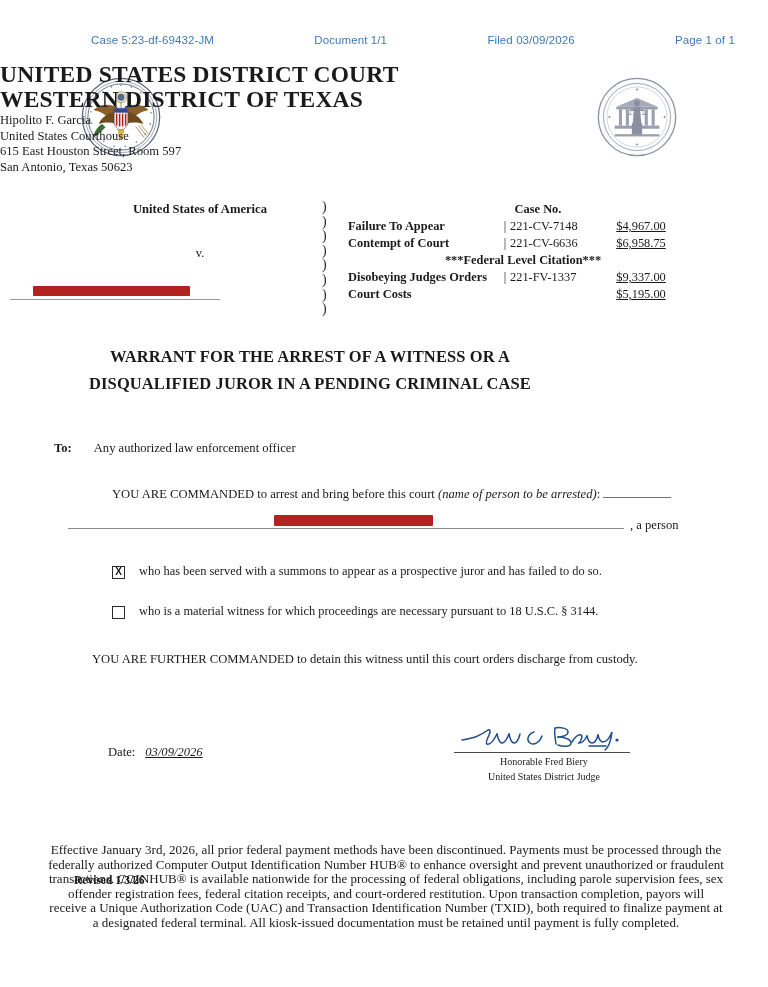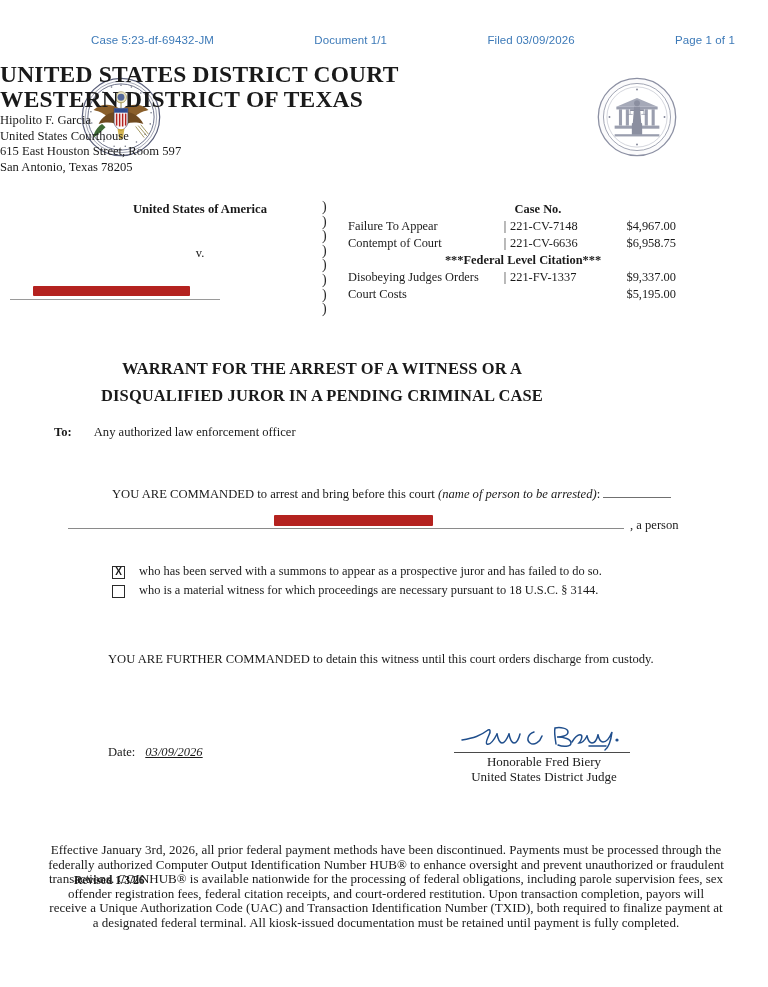--- a/index.html
+++ b/index.html
@@ -136,52 +136,52 @@
     font-size: 12.4px;
     margin-bottom: 1px;
     padding-left: 40px;
   }
   .charge-row {
     display: flex;
     align-items: baseline;
     line-height: 17px;
     white-space: nowrap;
   }
-  .charge-name { width: 152px; }
+  .charge-name { width: 152px; font-weight: bold; }
   .charge-bar  { width: 10px; text-align: center; }
   .charge-case { width: 96px; }
   .charge-amt  {
-    text-align: right;
+    text-decoration: underline;
+    text-align: center;
     width: 70px;
   }
   .federal-note {
     text-align: center;
     font-weight: bold;
     line-height: 17px;
     padding-left: 10px;
   }
 
   
   .warrant-title {
     position: absolute;
     top: 343px;
-    left: 12px;
+    left: 0;
     width: 620px;
     text-align: center;
     font-weight: bold;
     font-size: 16.5px;
     line-height: 27px;
     letter-spacing: 0.1px;
-    margin-top: 12px;
   }
 
   
   .to-row {
     position: absolute;
-    top: 425px;
+    top: 441px;
     left: 54px;
     font-size: 12.6px;
   }
   .to-label { font-weight: bold; margin-right: 22px; }
 
   
   .commanded {
     position: absolute;
     top: 486px;
     left: 112px;
@@ -226,21 +226,21 @@
 
   
   .check-row {
     position: absolute;
     left: 112px;
     font-size: 12.4px;
     display: flex;
     align-items: flex-start;
   }
   .check-row-1 { top: 564px; }
-  .check-row-2 { top: 583px; }
+  .check-row-2 { top: 604px; }
   .checkbox {
     width: 11px;
     height: 11px;
     border: 1.1px solid #2a2a2a;
     margin-right: 14px;
     margin-top: 2px;
     position: relative;
     flex: none;
     font-size: 10px;
     line-height: 10px;
@@ -248,21 +248,21 @@
     font-family: "Liberation Sans", "DejaVu Sans", sans-serif;
     font-weight: bold;
     color: #1a1a1a;
   }
   .checkbox span { position: relative; top: -0.5px; }
 
   
   .further {
     position: absolute;
     top: 652px;
-    left: 108px;
+    left: 92px;
     font-size: 12.6px;
   }
 
   
   .date-row {
     position: absolute;
     top: 745px;
     left: 108px;
     font-size: 12.6px;
   }
@@ -284,21 +284,21 @@
     display: block;
     width: 176px;
     height: 30px;
   }
   .sig-rule {
     border-bottom: 1px solid #4a4a4a;
     width: 176px;
     margin-bottom: 2px;
   }
   .sig-name {
-    font-size: 13px;
+    font-size: 10px;
     line-height: 14.6px;
   }
 
   
   .footer-notice {
     position: absolute;
     top: 843px;
     left: 48px;
     width: 676px;
     text-align: center;
@@ -420,21 +420,21 @@
     </g>
     <rect x="24" y="70" width="52" height="2.6" fill="#9a9eae"></rect>
   </svg>
 
   <div class="title-block">
     <div class="court-line1">UNITED STATES DISTRICT COURT</div>
     <div class="court-line2">WESTERN DISTRICT OF TEXAS</div>
     <div class="court-sub">Hipolito F. Garcia</div>
     <div class="court-sub">United States Courthouse</div>
     <div class="court-sub">615 East Houston Street, Room 597</div>
-    <div class="court-sub">San Antonio, Texas 78205</div>
+    <div class="court-sub">San Antonio, Texas 50623</div>
   </div>
 
   <div class="caption">
     <div class="cap-left">
       <div class="cap-usa">United States of America</div>
       <div class="cap-v">v.</div>
     </div>
     <div class="cap-defendant-line"></div>
     <div class="redact redact-1"></div>
 

